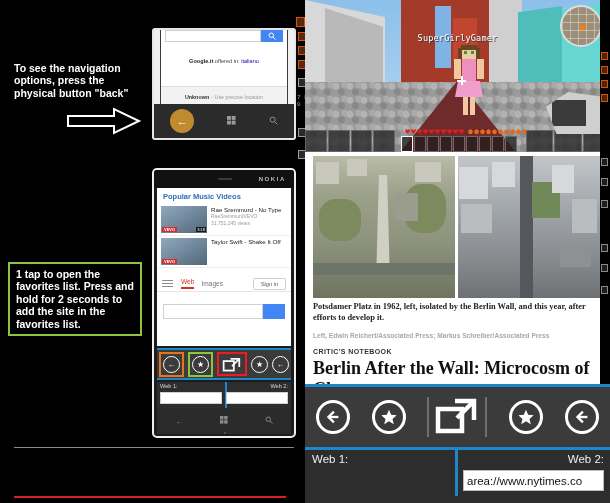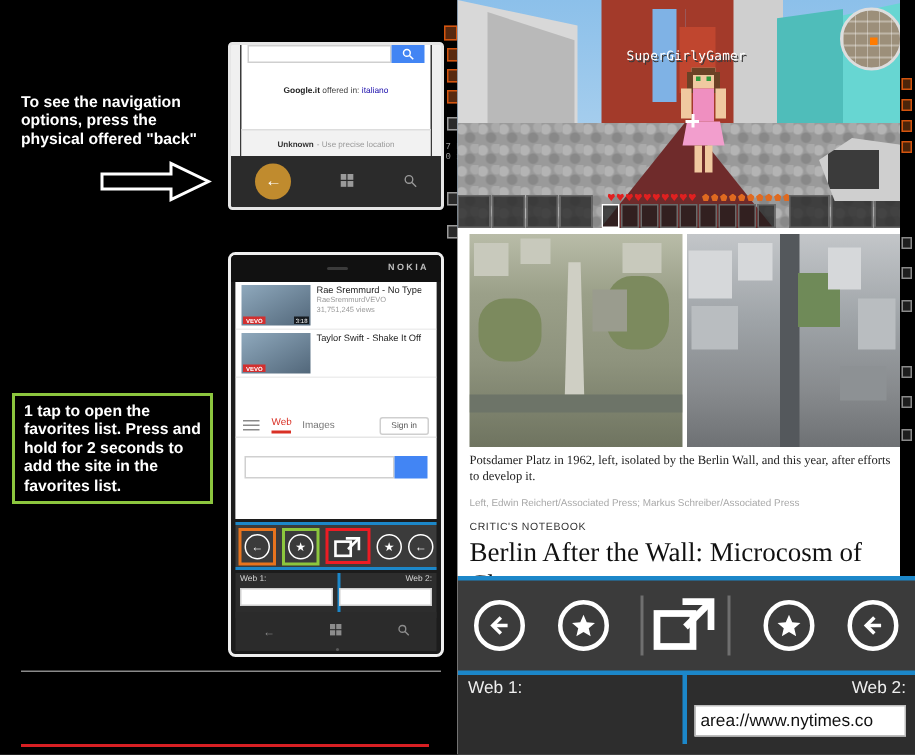--- a/index.html
+++ b/index.html
@@ -356,21 +356,21 @@
     background: #000;
   }
   #mc-rightstrip .sb {
     position: absolute; left: 1px; width: 7px; height: 8px;
     border: 1px solid #d4540e; background: #4c2409;
   }
 
   
   #nyt {
     position: absolute; left: 0; top: 152px; width: 305px; height: 232px;
-    background: #fff; overflow: hidden;
+    background: #fff; overflow: hidden; font-weight: bold;
   }
   #nyt-photos { position: absolute; left: 8px; top: 4px; right: 10px; height: 142px; display: flex; gap: 3px; }
   .nyt-photo { flex: 1; position: relative; overflow: hidden; }
   #photo-old {
     background:
       linear-gradient(180deg, #b9bca8 0%, #9ba089 28%, #8e937d 60%, #6f7460 100%);
   }
   #photo-old .rd {
     position:absolute; left:46%; top:6%; width:7%; height:62%;
     background:#cfcfc4; transform: perspective(60px) rotateX(18deg);
@@ -453,21 +453,21 @@
 </style>
 </head>
 <body>
 
 <div id="root">
 
   <div id="left-panel">
 
     <div id="title-badge"></div>
 
-    <div class="annot" id="annot-1">To see the navigation options, press the physical offered "back"</div>
+    <div class="annot" id="annot-1">To see the navigation options, press the physical button "back"</div>
 
     <svg id="arrow-right" viewBox="0 0 76 30">
       <polygon points="2,10 48,10 48,3 73,15 48,27 48,20 2,20" fill="none" stroke="#ffffff" stroke-width="2"></polygon>
     </svg>
 
 
     <div class="annot" id="annot-3">1 tap to open the favorites list. Press and hold for 2 seconds to add the site in the favorites list.</div>
 
 
     <div id="hr-sep"></div>
@@ -524,20 +524,21 @@
     </div>
 
     <div id="phone2">
       <div id="p2-top">
         <div id="p2-speaker"></div>
         <div id="p2-nokia">NOKIA</div>
       </div>
 
       <div id="p2-screen">
         <div id="yt">
+          <div id="yt-head">Popular Music Videos</div>
 
           <div class="yt-row">
             <div class="yt-thumb">
               <span class="vevo">VEVO</span>
               <span class="dur">3:18</span>
             </div>
             <div class="yt-meta">
               <div class="yt-title">Rae Sremmurd - No Type</div>
               <div class="yt-chan">RaeSremmurdVEVO</div>
               <div class="yt-views">31,751,245 views</div>

